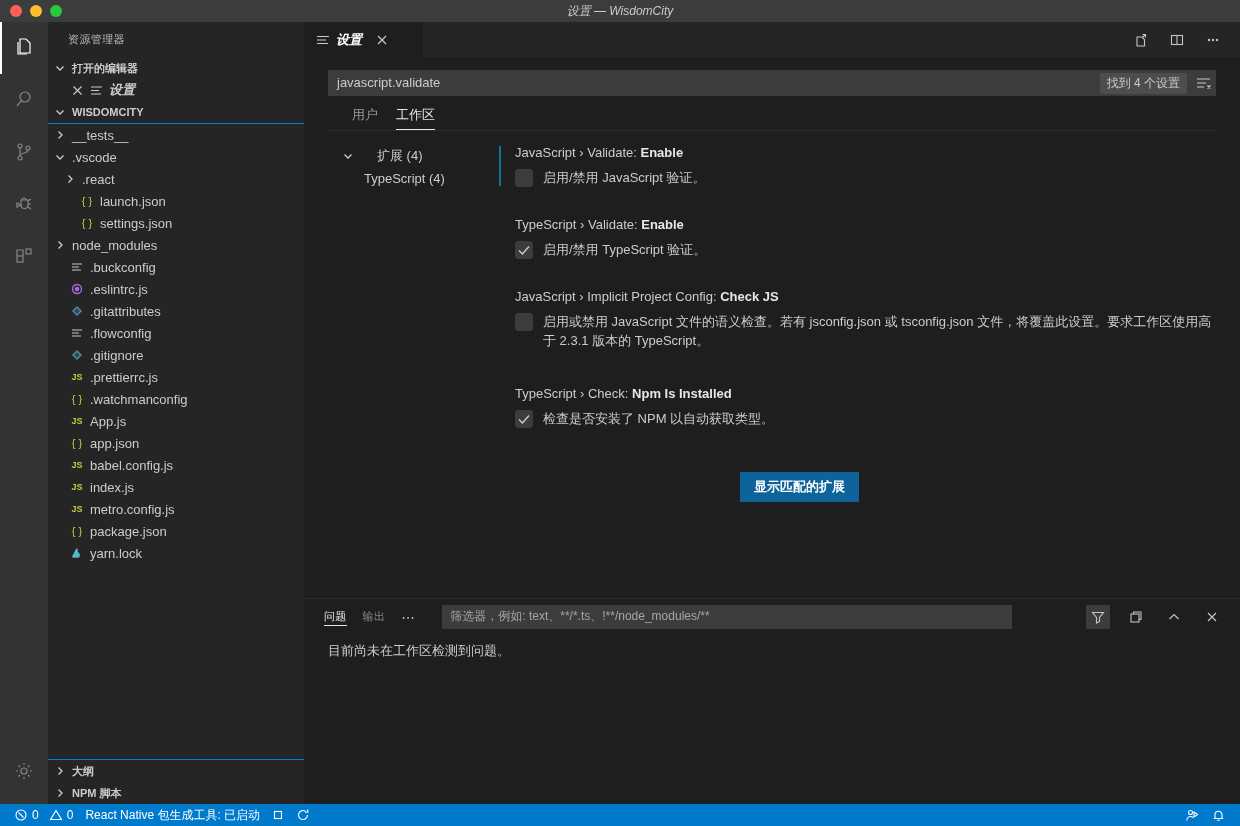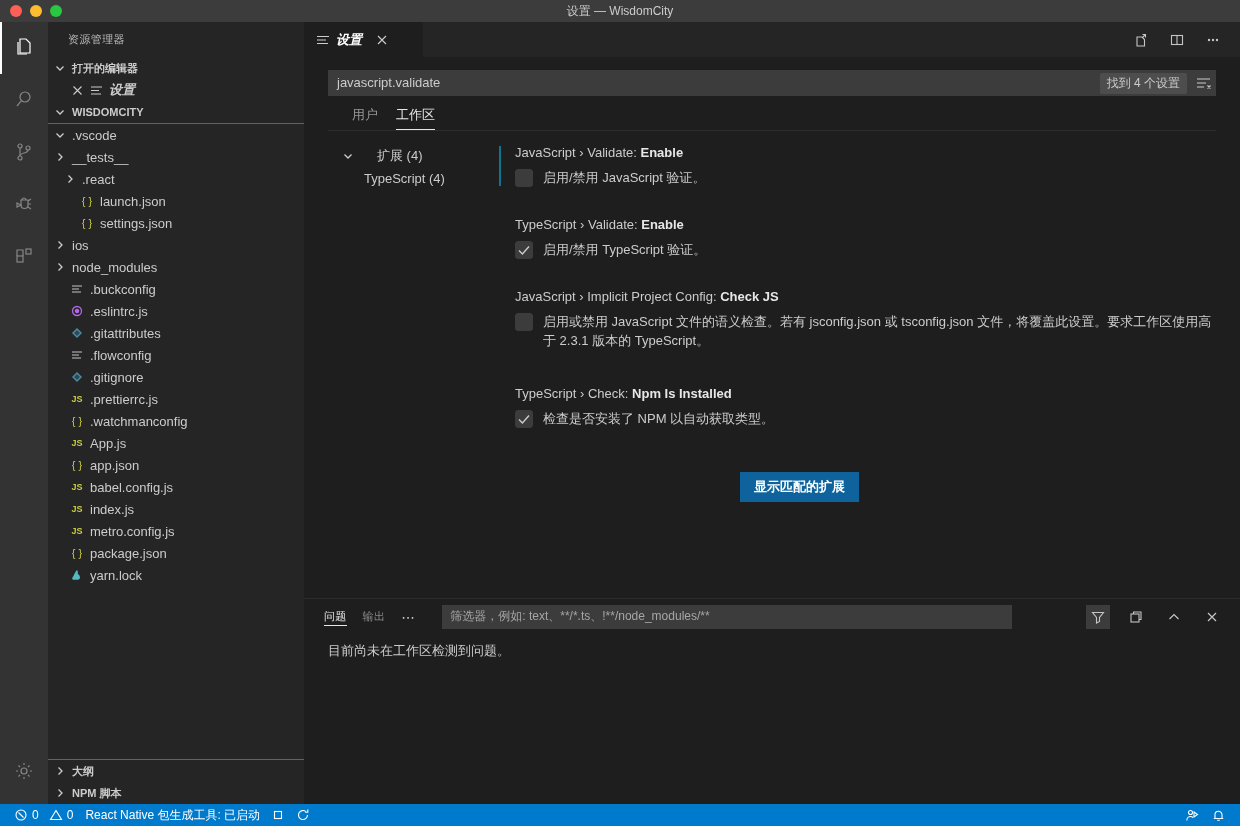--- a/index.html
+++ b/index.html
@@ -18,21 +18,21 @@
     display: flex; align-items: center; position: relative; flex: 0 0 22px;
     font-size: 12px;
   }
   .traffic { display: flex; gap: 8px; padding-left: 10px; align-items: center; }
   .dot { width: 12px; height: 12px; border-radius: 50%; display: block; }
   .dot.red { background: #ff5f57; }
   .dot.yellow { background: #febc2e; }
   .dot.green { background: #28c840; }
   .titlebar-title {
     position: absolute; left: 0; right: 0; text-align: center;
-    font-size: 12px; color: #cccccc; pointer-events: none;
+    font-size: 12px; color: #cccccc; pointer-events: none; font-style: italic;
   }
 
   
   .bodyrow { display: flex; flex: 1 1 auto; min-height: 0; }
 
   
   .activitybar {
     width: 48px; background: #333333; display: flex; flex-direction: column;
     align-items: center; flex: 0 0 48px;
   }
@@ -302,58 +302,50 @@
               <path d="M2.5 4.5L6 8l3.5-3.5"></path>
             </svg>
         </span>
         <span>WISDOMCITY</span>
       </div>
 
       <div class="explorer-tree" id="tree">
           <div class="tree-row" style="padding-left: 4px;">
             <span class="arrow">
               <svg width="12" height="12" viewBox="0 0 12 12" fill="none" stroke="#cccccc" stroke-width="1.3">
-                <path d="M2.5 4.5L6 8l3.5-3.5"></path>
-              </svg>
-            </span>
-            <span class="tree-label">.vscode</span>
+                <path d="M4.5 2.5L8 6l-3.5 3.5"></path>
+              </svg>
+            </span>
+            <span class="tree-label">__tests__</span>
           </div>
           <div class="tree-row" style="padding-left: 4px;">
             <span class="arrow">
               <svg width="12" height="12" viewBox="0 0 12 12" fill="none" stroke="#cccccc" stroke-width="1.3">
-                <path d="M4.5 2.5L8 6l-3.5 3.5"></path>
-              </svg>
-            </span>
-            <span class="tree-label">__tests__</span>
+                <path d="M2.5 4.5L6 8l3.5-3.5"></path>
+              </svg>
+            </span>
+            <span class="tree-label">.vscode</span>
           </div>
           <div class="tree-row" style="padding-left: 14px;">
             <span class="arrow">
               <svg width="12" height="12" viewBox="0 0 12 12" fill="none" stroke="#cccccc" stroke-width="1.3">
                 <path d="M4.5 2.5L8 6l-3.5 3.5"></path>
               </svg>
             </span>
             <span class="tree-label">.react</span>
           </div>
           <div class="tree-row" style="padding-left: 14px;">
             <span class="spacer16"></span>
             <span class="ico json">{ }</span>
             <span class="tree-label">launch.json</span>
           </div>
           <div class="tree-row" style="padding-left: 14px;">
             <span class="spacer16"></span>
             <span class="ico json">{ }</span>
             <span class="tree-label">settings.json</span>
-          </div>
-          <div class="tree-row" style="padding-left: 4px;">
-            <span class="arrow">
-              <svg width="12" height="12" viewBox="0 0 12 12" fill="none" stroke="#cccccc" stroke-width="1.3">
-                <path d="M4.5 2.5L8 6l-3.5 3.5"></path>
-              </svg>
-            </span>
-            <span class="tree-label">ios</span>
           </div>
           <div class="tree-row" style="padding-left: 4px;">
             <span class="arrow">
               <svg width="12" height="12" viewBox="0 0 12 12" fill="none" stroke="#cccccc" stroke-width="1.3">
                 <path d="M4.5 2.5L8 6l-3.5 3.5"></path>
               </svg>
             </span>
             <span class="tree-label">node_modules</span>
           </div>
           <div class="tree-row" style="padding-left: 4px;">

